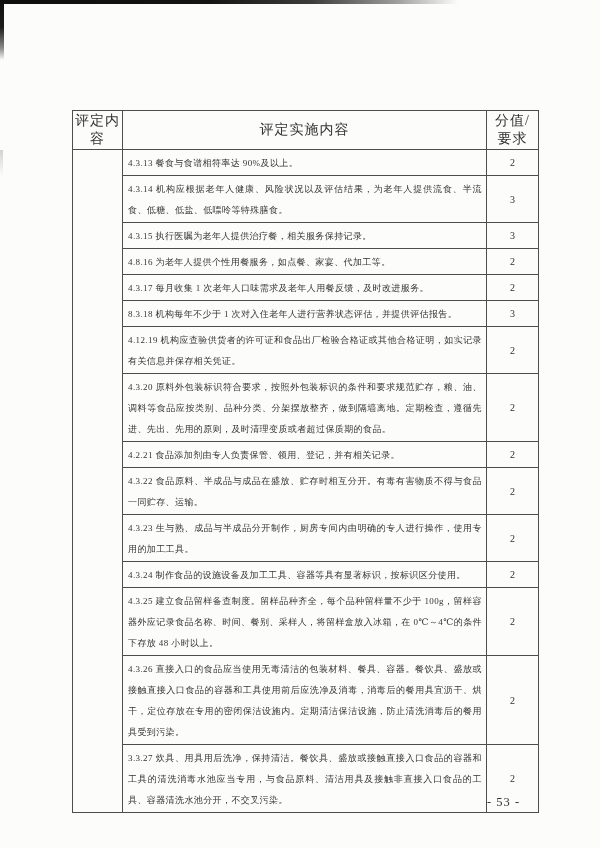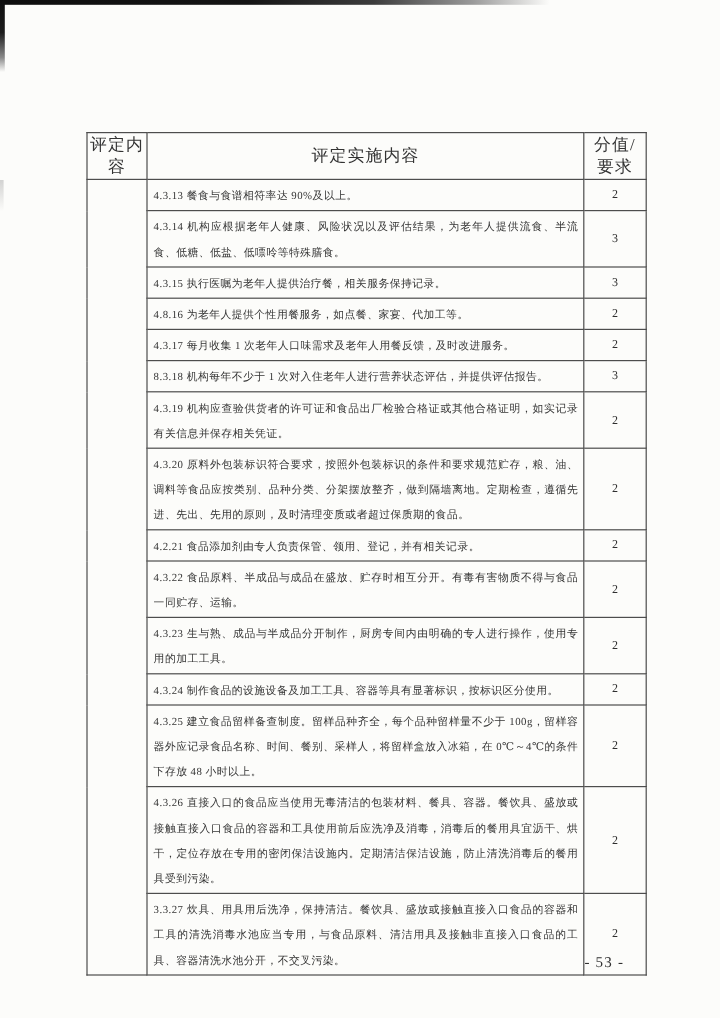--- a/index.html
+++ b/index.html
@@ -120,21 +120,21 @@
     </tr>
     <tr>
       <td class="impl-cell">4.3.17 每月收集 1 次老年人口味需求及老年人用餐反馈，及时改进服务。</td>
       <td class="score-cell">2</td>
     </tr>
     <tr>
       <td class="impl-cell">8.3.18 机构每年不少于 1 次对入住老年人进行营养状态评估，并提供评估报告。</td>
       <td class="score-cell">3</td>
     </tr>
     <tr>
-      <td class="impl-cell">4.3.19 机构应查验供货者的许可证和食品出厂检验合格证或其他合格证明，如实记录有关信息并保存相关凭证。</td>
+      <td class="impl-cell">4.12.19 机构应查验供货者的许可证和食品出厂检验合格证或其他合格证明，如实记录有关信息并保存相关凭证。</td>
       <td class="score-cell">2</td>
     </tr>
     <tr>
       <td class="impl-cell">4.3.20 原料外包装标识符合要求，按照外包装标识的条件和要求规范贮存，粮、油、调料等食品应按类别、品种分类、分架摆放整齐，做到隔墙离地。定期检查，遵循先进、先出、先用的原则，及时清理变质或者超过保质期的食品。</td>
       <td class="score-cell">2</td>
     </tr>
     <tr>
       <td class="impl-cell">4.2.21 食品添加剂由专人负责保管、领用、登记，并有相关记录。</td>
       <td class="score-cell">2</td>
     </tr>

